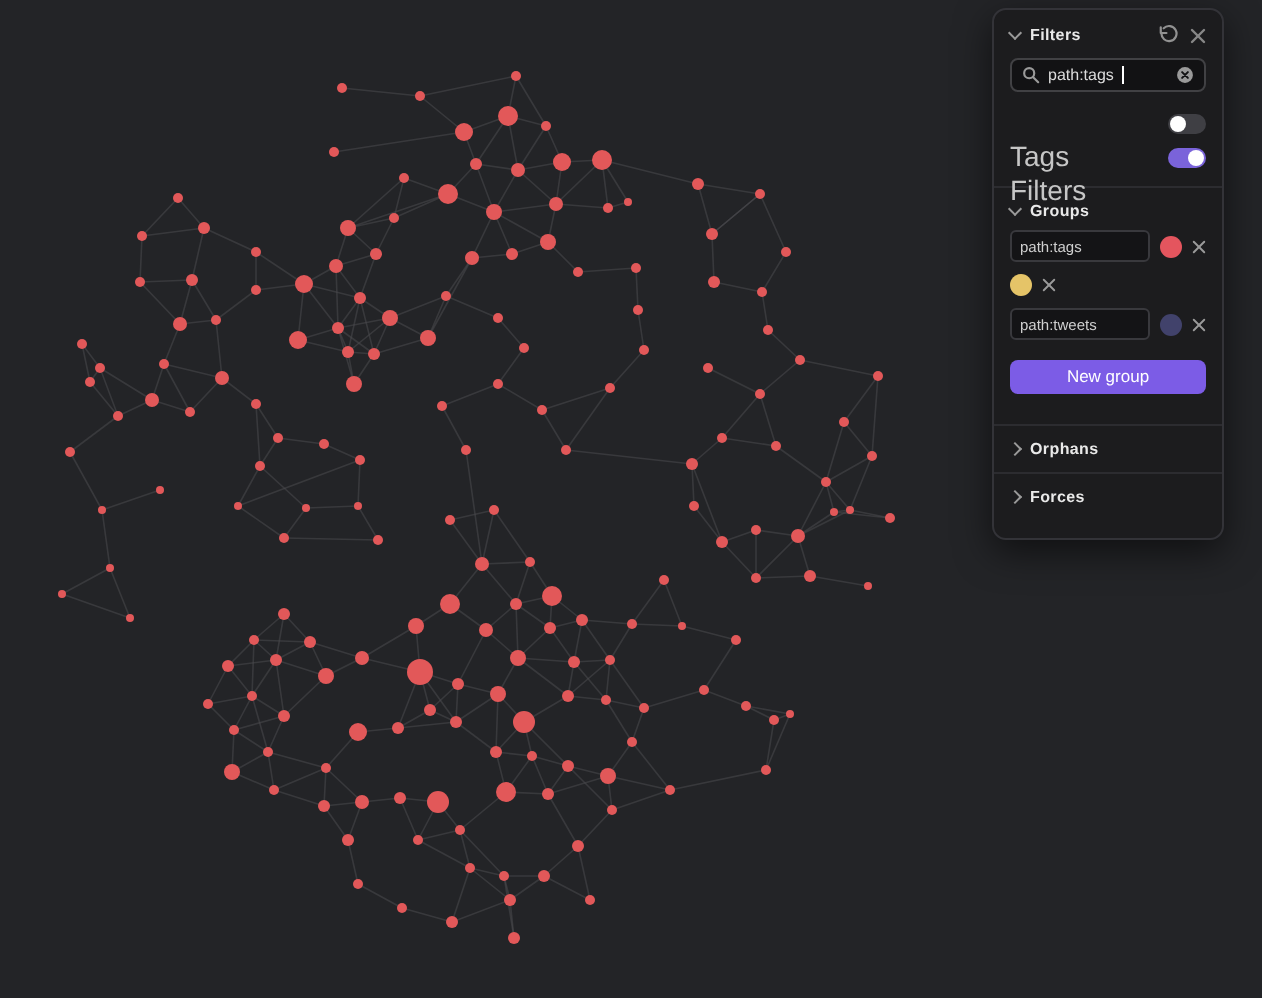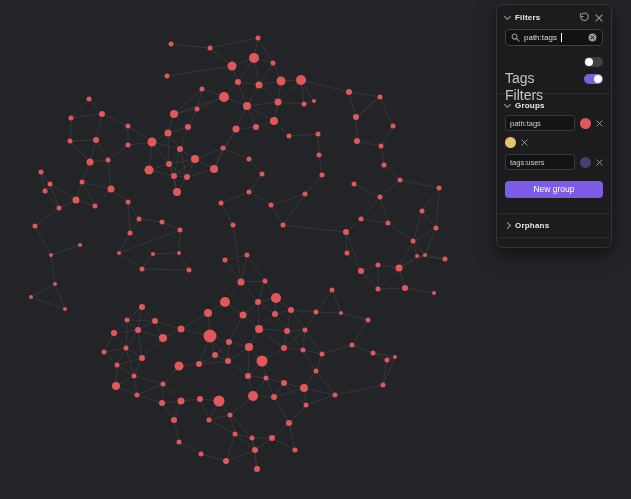--- a/index.html
+++ b/index.html
@@ -664,34 +664,38 @@
   <div class="g-row">
     <span class="swatch" style="background: rgb(229, 196, 104);"></span>
     <span class="g-x">
       <svg width="7" height="7" viewBox="0 0 8 8" stroke="#9a9a9a" stroke-width="1.1" stroke-linecap="round">
           <line x1="1" y1="1" x2="7" y2="7"></line>
           <line x1="7" y1="1" x2="1" y2="7"></line>
         </svg>
     </span>
   </div>
   <div class="g-row">
-    <div class="g-input">tags:users</div>
+    <div class="g-input">path:tweets</div>
     <span class="swatch" style="background: rgb(65, 66, 107);"></span>
     <span class="g-x">
       <svg width="7" height="7" viewBox="0 0 8 8" stroke="#9a9a9a" stroke-width="1.1" stroke-linecap="round">
           <line x1="1" y1="1" x2="7" y2="7"></line>
           <line x1="7" y1="1" x2="1" y2="7"></line>
         </svg>
     </span>
   </div>
 
   <div class="btn-row">
     <button class="new-group">New group</button>
   </div>
 
   <div class="divider"></div>
   <div class="sec-head collapsed-head">
     <span class="chev right"></span>
     <span class="sec-title">Orphans</span>
   </div>
   <div class="divider" style="margin-top:0"></div>
+  <div class="sec-head collapsed-head">
+    <span class="chev right"></span>
+    <span class="sec-title">Forces</span>
+  </div>
 
 </div>
 
 </body></html>

